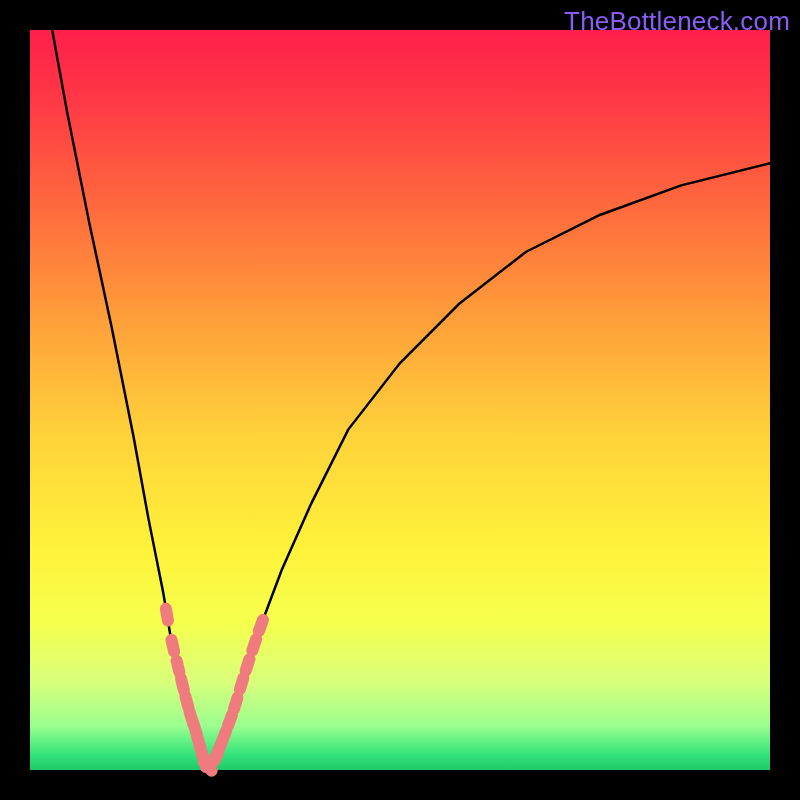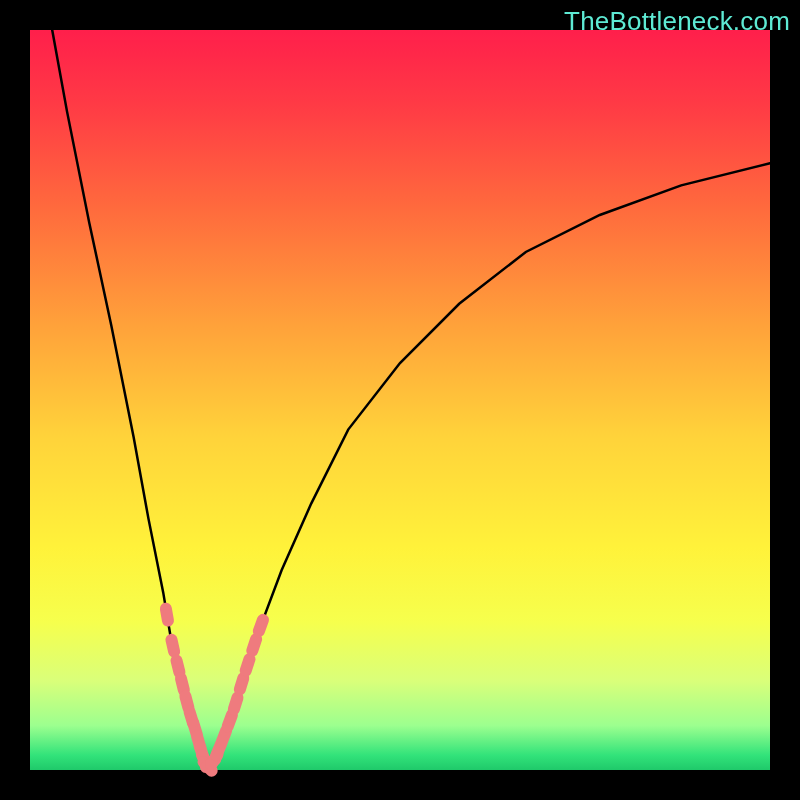--- a/index.html
+++ b/index.html
@@ -35,21 +35,21 @@
       #f6ff4d 80%,
       #d9ff7a 88%,
       #9cff8f 94%,
       #32e37a 98%,
       #1fc96a 100%);
   }
   .credit {
     position: absolute;
     top: 6px;
     right: 10px;
-    color: #5eead4;
+    color: #8b5cf6;
     font-size: 26px;
     font-weight: 400;
     letter-spacing: 0.2px;
   }
   svg.curves {
     position: absolute;
     left: 0;
     top: 0;
     width: 740px;
     height: 740px;

